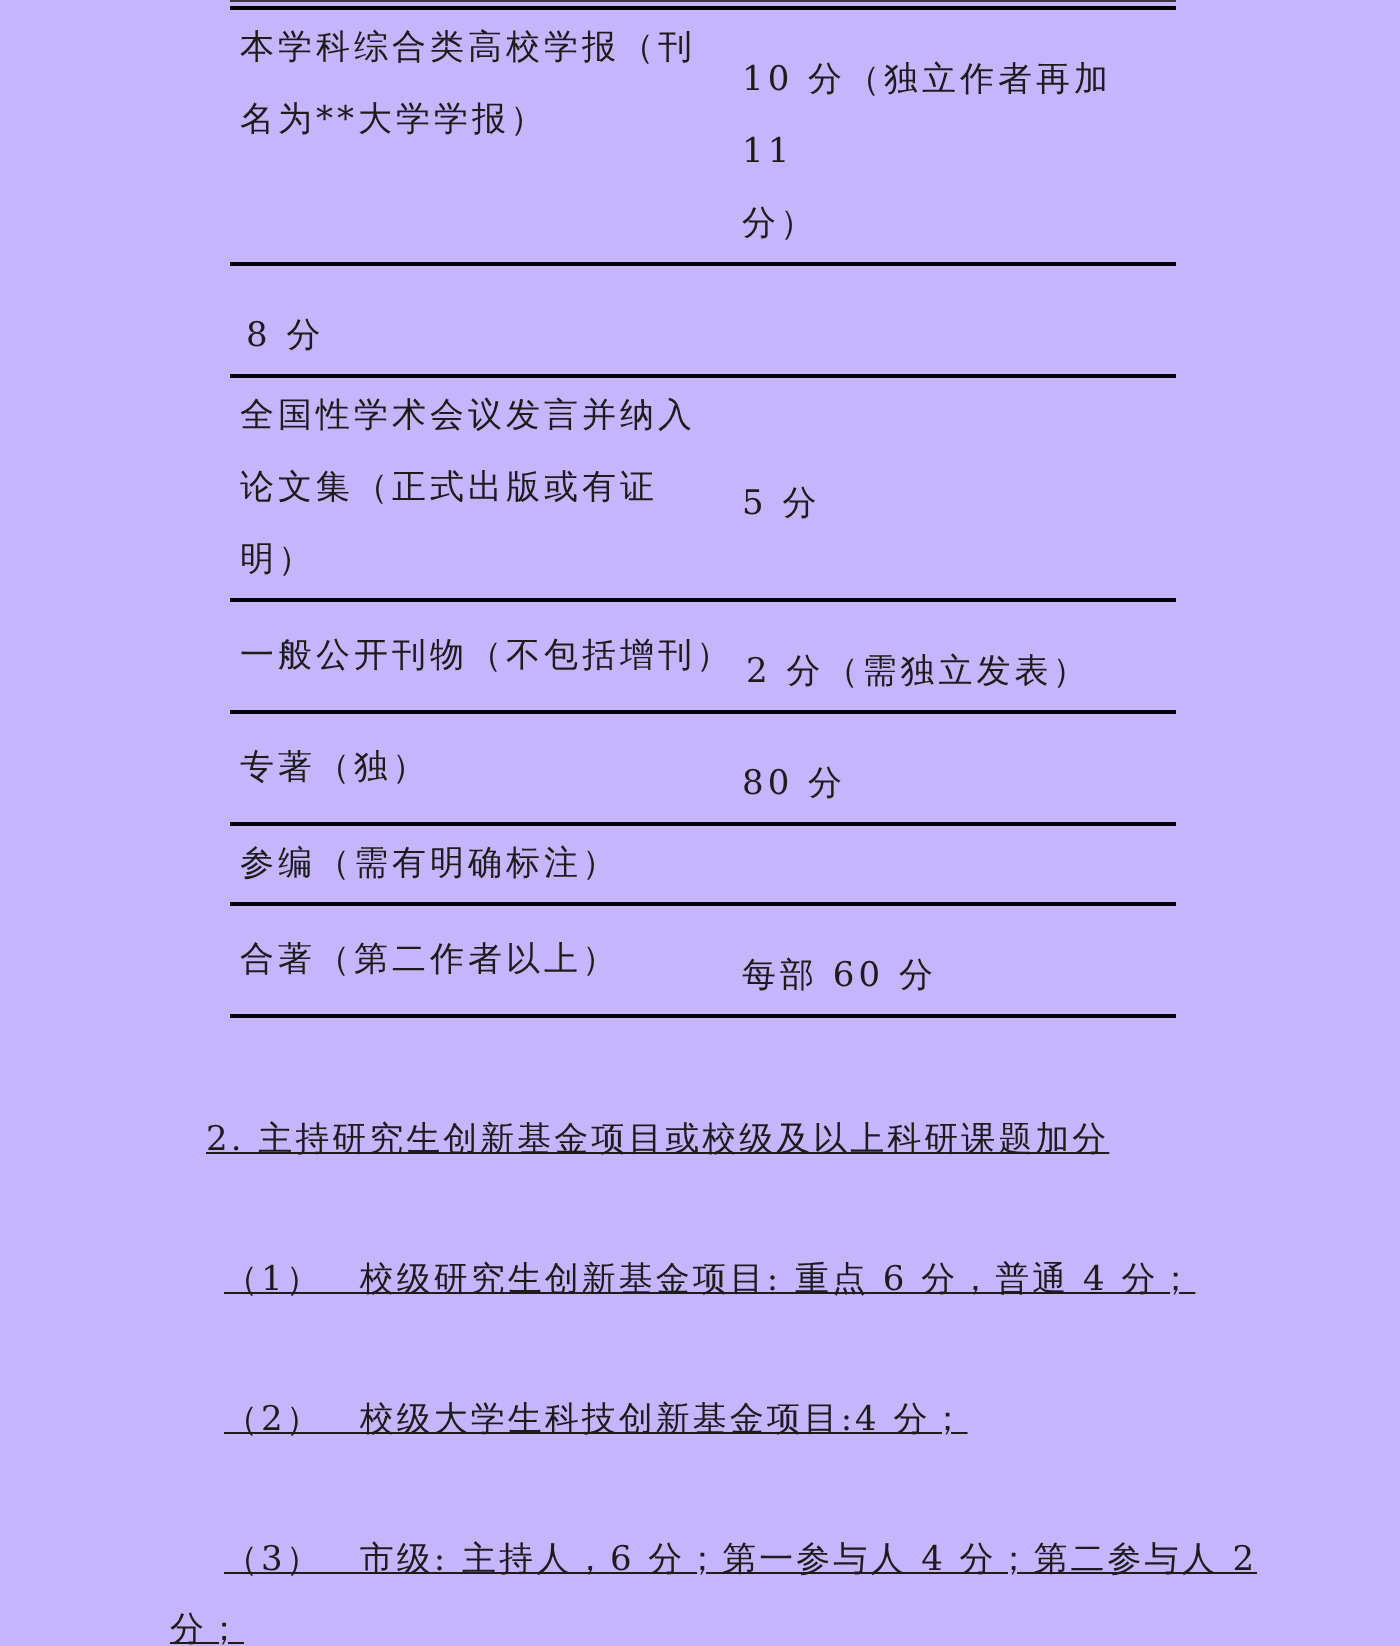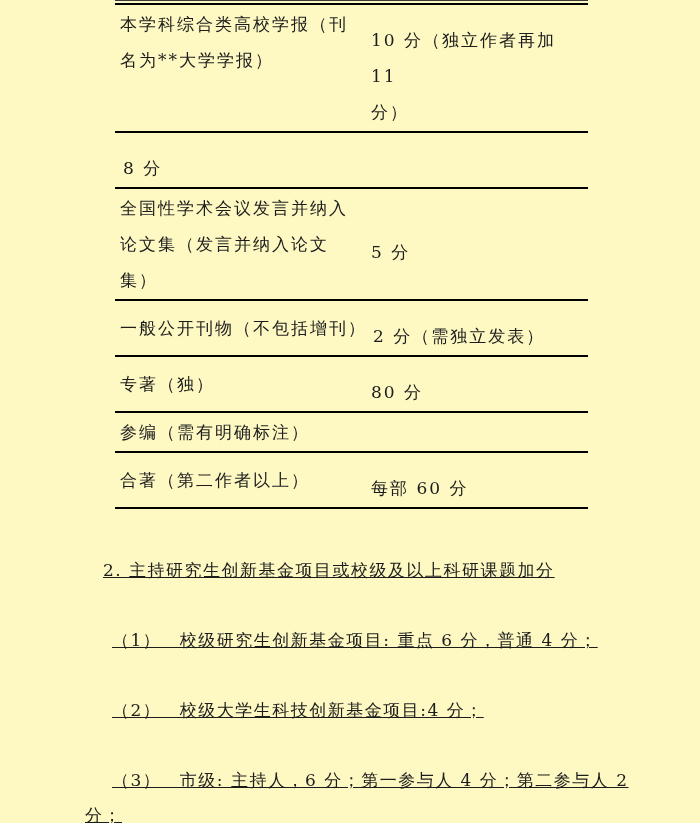--- a/index.html
+++ b/index.html
@@ -11,21 +11,21 @@
     width: 700px;
     height: 823px;
     overflow: hidden;
     font-family: "DejaVu Serif", "Liberation Serif", serif;
     color: #1c1c1c;
   }
   .page {
     position: relative;
     width: 700px;
     height: 823px;
-    background: #fef9c3;
+    background: #c4b5fd;
   }
 
   
   .tbl-wrap {
     margin-left: 115px;
     width: 473px;
     border-top: 1px solid #3a3a3a;   
     padding-top: 2px;
   }
   .tbl {
@@ -82,21 +82,21 @@
         <div class="c2">10 分（独立作者再加 11
 分）</div>
       </div>
 
       <div class="tbl-row">
         <div class="c2">8 分</div>
       </div>
 
       <div class="tbl-row">
         <div class="c1">全国性学术会议发言并纳入
-论文集（发言并纳入论文集）</div>
+论文集（正式出版或有证明）</div>
         <div class="c2">5 分</div>
       </div>
 
       <div class="tbl-row flow">
         <div class="c1">一般公开刊物（不包括增刊）</div>
         <div class="c2">2 分（需独立发表）</div>
       </div>
 
       <div class="tbl-row">
         <div class="c1">专著（独）</div>

